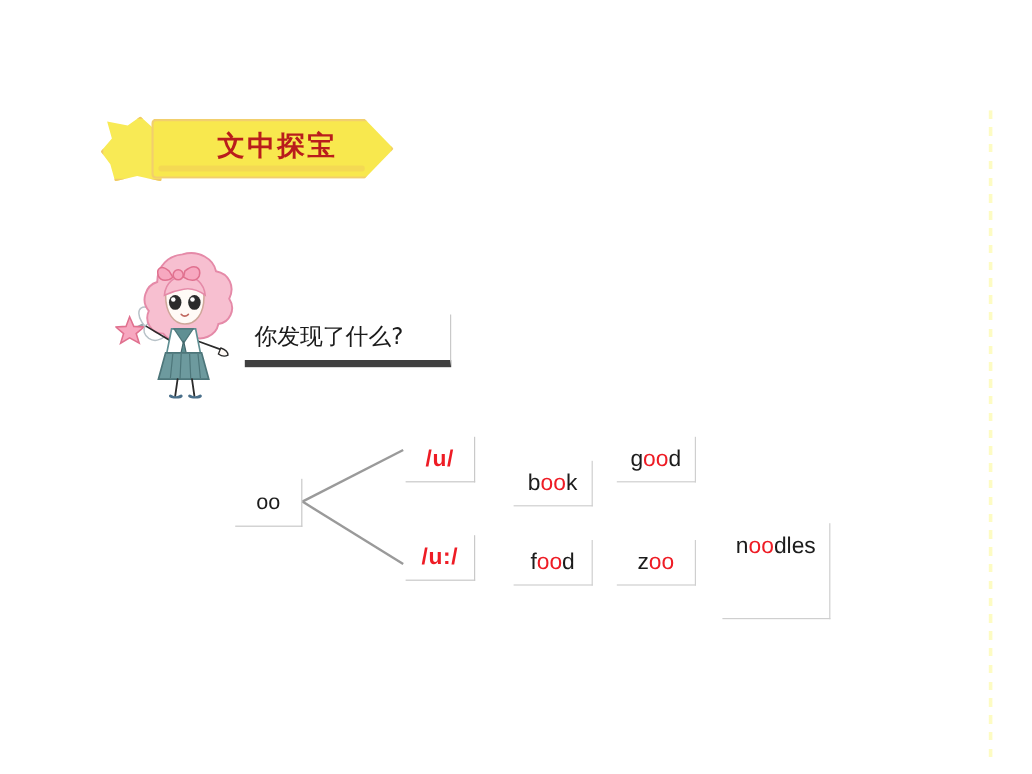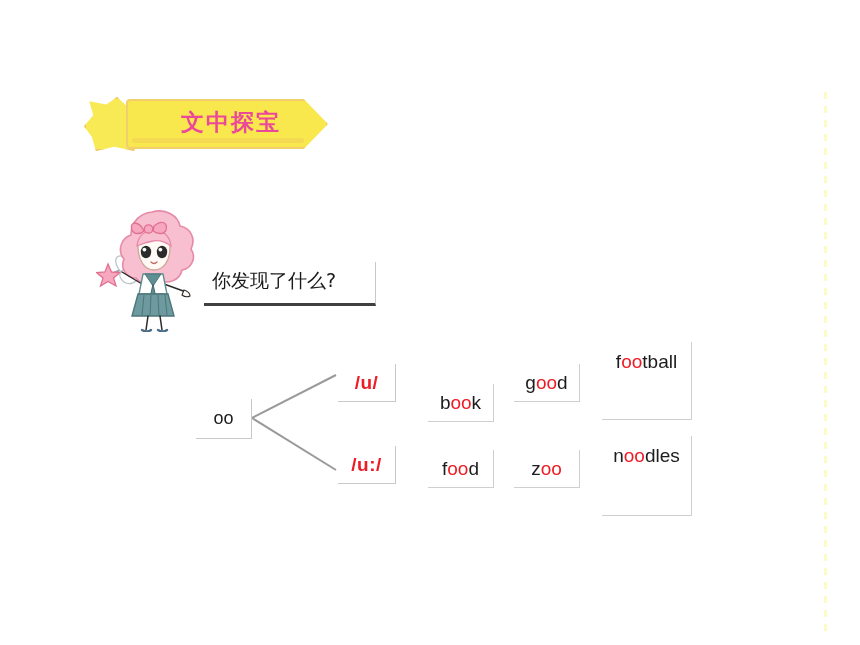--- a/index.html
+++ b/index.html
@@ -78,38 +78,38 @@
     position: absolute;
     left: 72px;
     top: 3px;
     width: 150px;
     height: 46px;
     line-height: 46px;
     text-align: center;
     font-family: "DejaVu Sans", "Liberation Sans", sans-serif;
     font-size: 23px;
     font-weight: bold;
-    color: #ec4899;
+    color: #b91c1c;
     letter-spacing: 2px;
     white-space: nowrap;
   }
 
   
   .fairy { position: absolute; left: 96px; top: 206px; width: 112px; height: 126px; }
   .fairy svg { display: block; }
 
   
   .qbox {
     position: absolute;
     left: 204px;
     top: 262px;
     width: 172px;
     height: 44px;
     border-right: 1px solid #c9c9c9;
-    border-bottom: 3px solid #404040;
+    border-bottom: 6px solid #404040;
     box-sizing: border-box;
   }
   .qbox-text {
     position: absolute;
     left: 8px;
     top: 6px;
     font-family: "DejaVu Sans", "Liberation Sans", sans-serif;
     font-size: 19px;
     color: #1a1a1a;
     white-space: nowrap;
@@ -253,23 +253,20 @@
   <div class="node node-phon phon-uu">
     <span class="txt">/u:/</span>
   </div>
 
   <div class="card c-book">
     <span><span>b</span><span class="hl">oo</span><span>k</span></span>
   </div>
   <div class="card c-good">
     <span><span>g</span><span class="hl">oo</span><span>d</span></span>
   </div>
-  <div class="card c-fball card-wide">
-    <span><span>f</span><span class="hl">oo</span><span>tball</span></span>
-  </div>
 
   <div class="card c-food">
     <span><span>f</span><span class="hl">oo</span><span>d</span></span>
   </div>
   <div class="card c-nood card-wide">
     <span><span>n</span><span class="hl">oo</span><span>dles</span></span>
   </div>
   <div class="card c-zoo">
     <span><span>z</span><span class="hl">oo</span><span></span></span>
   </div>

